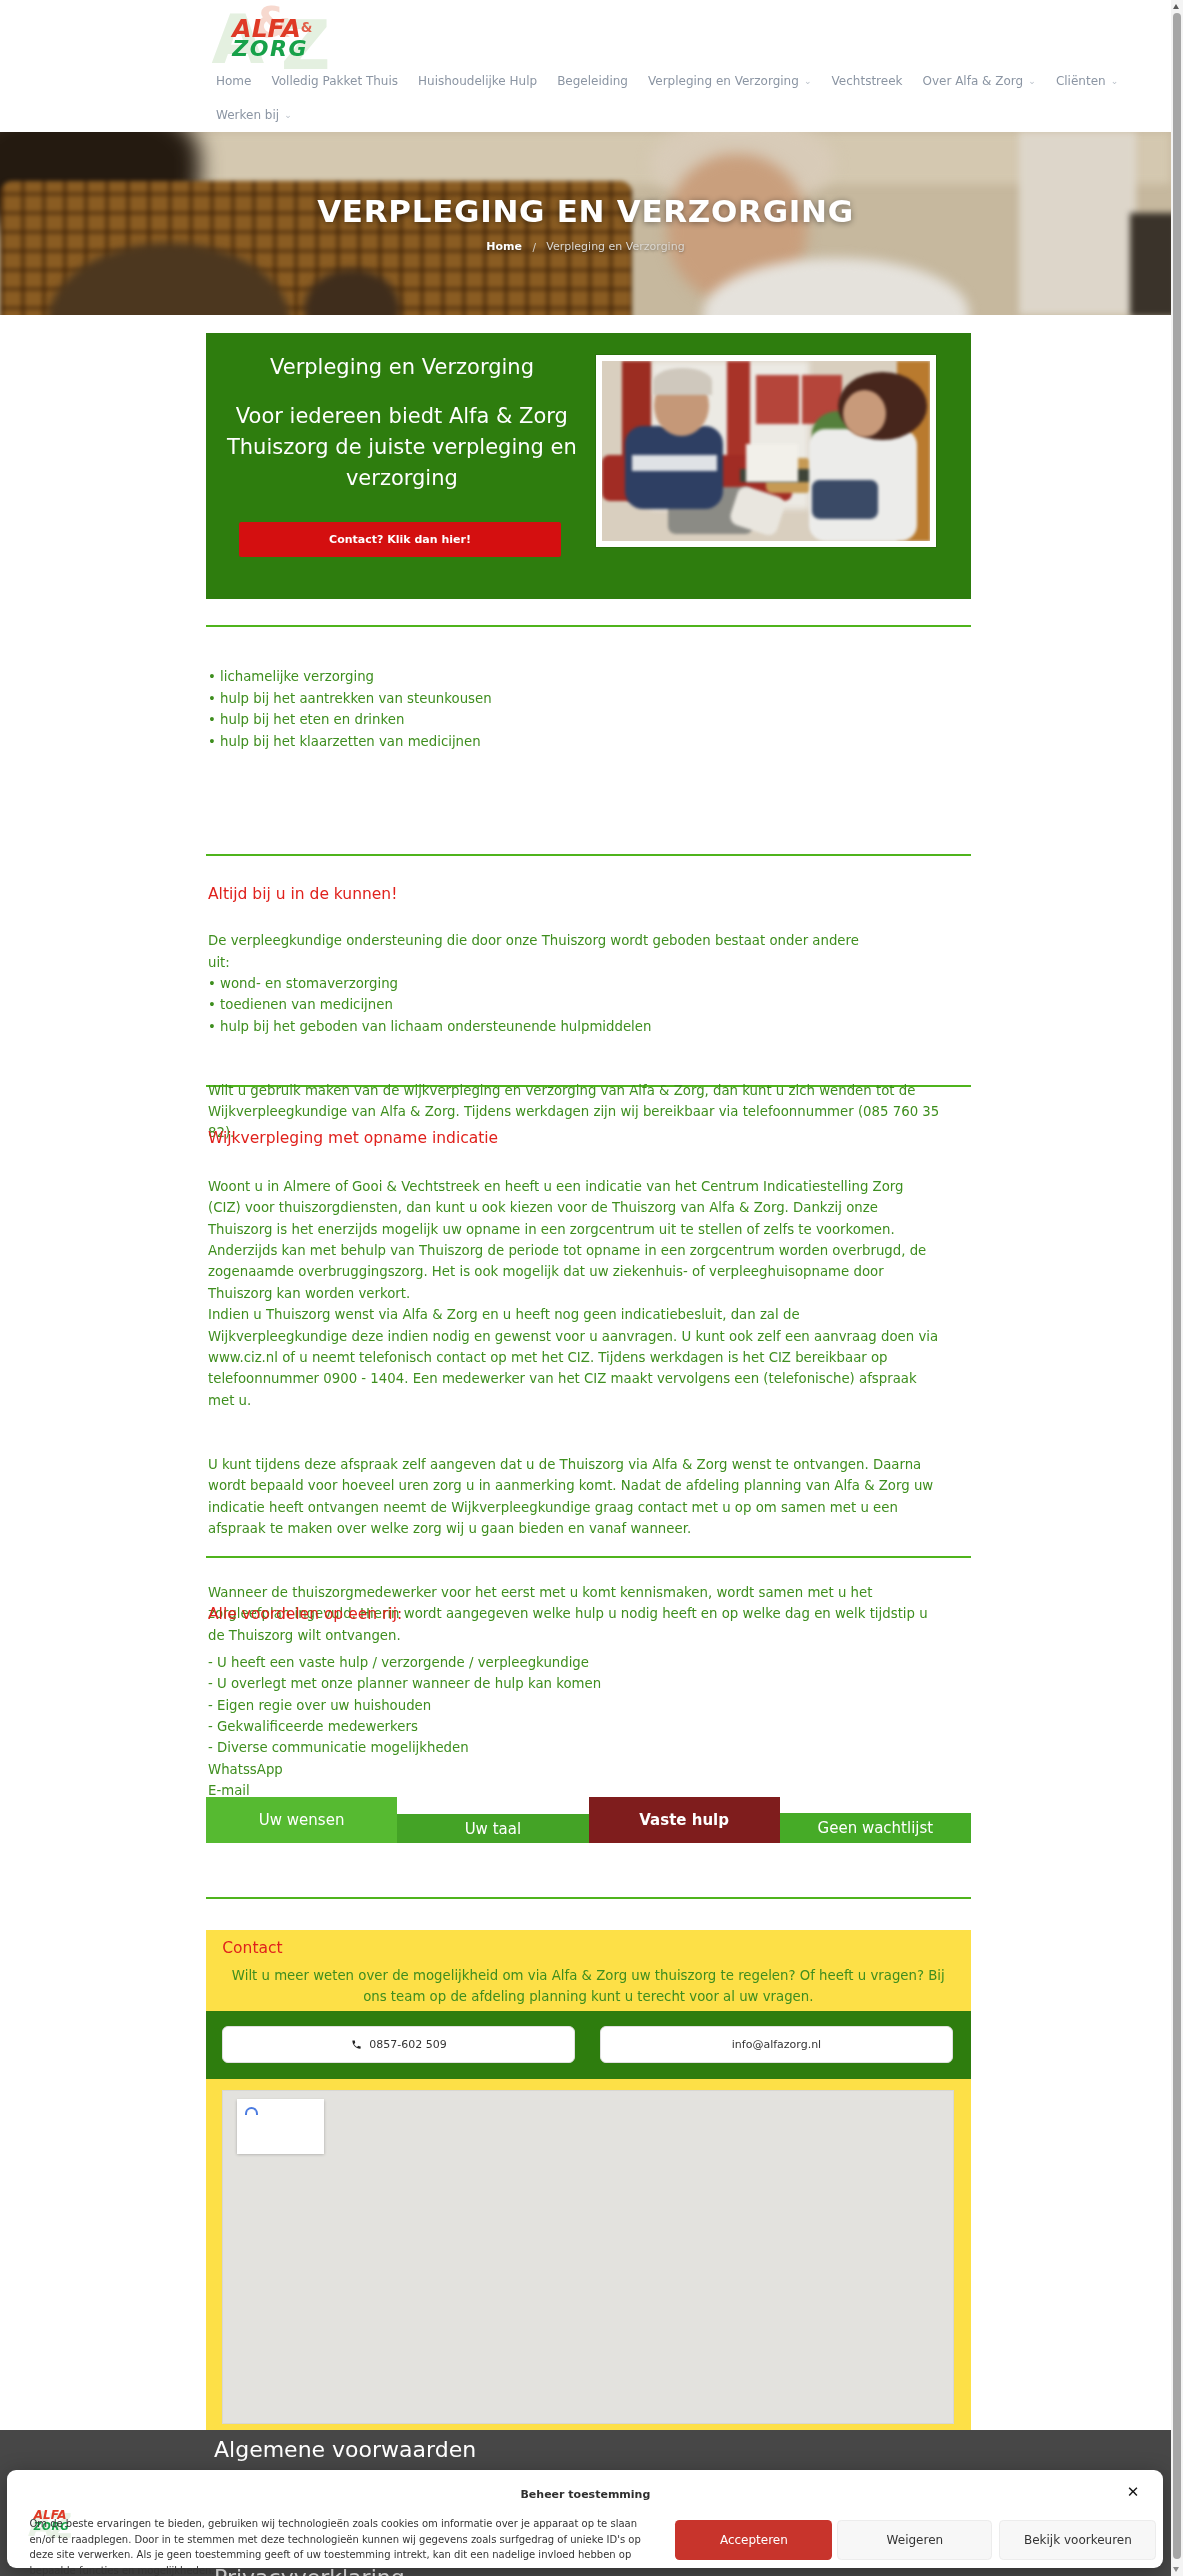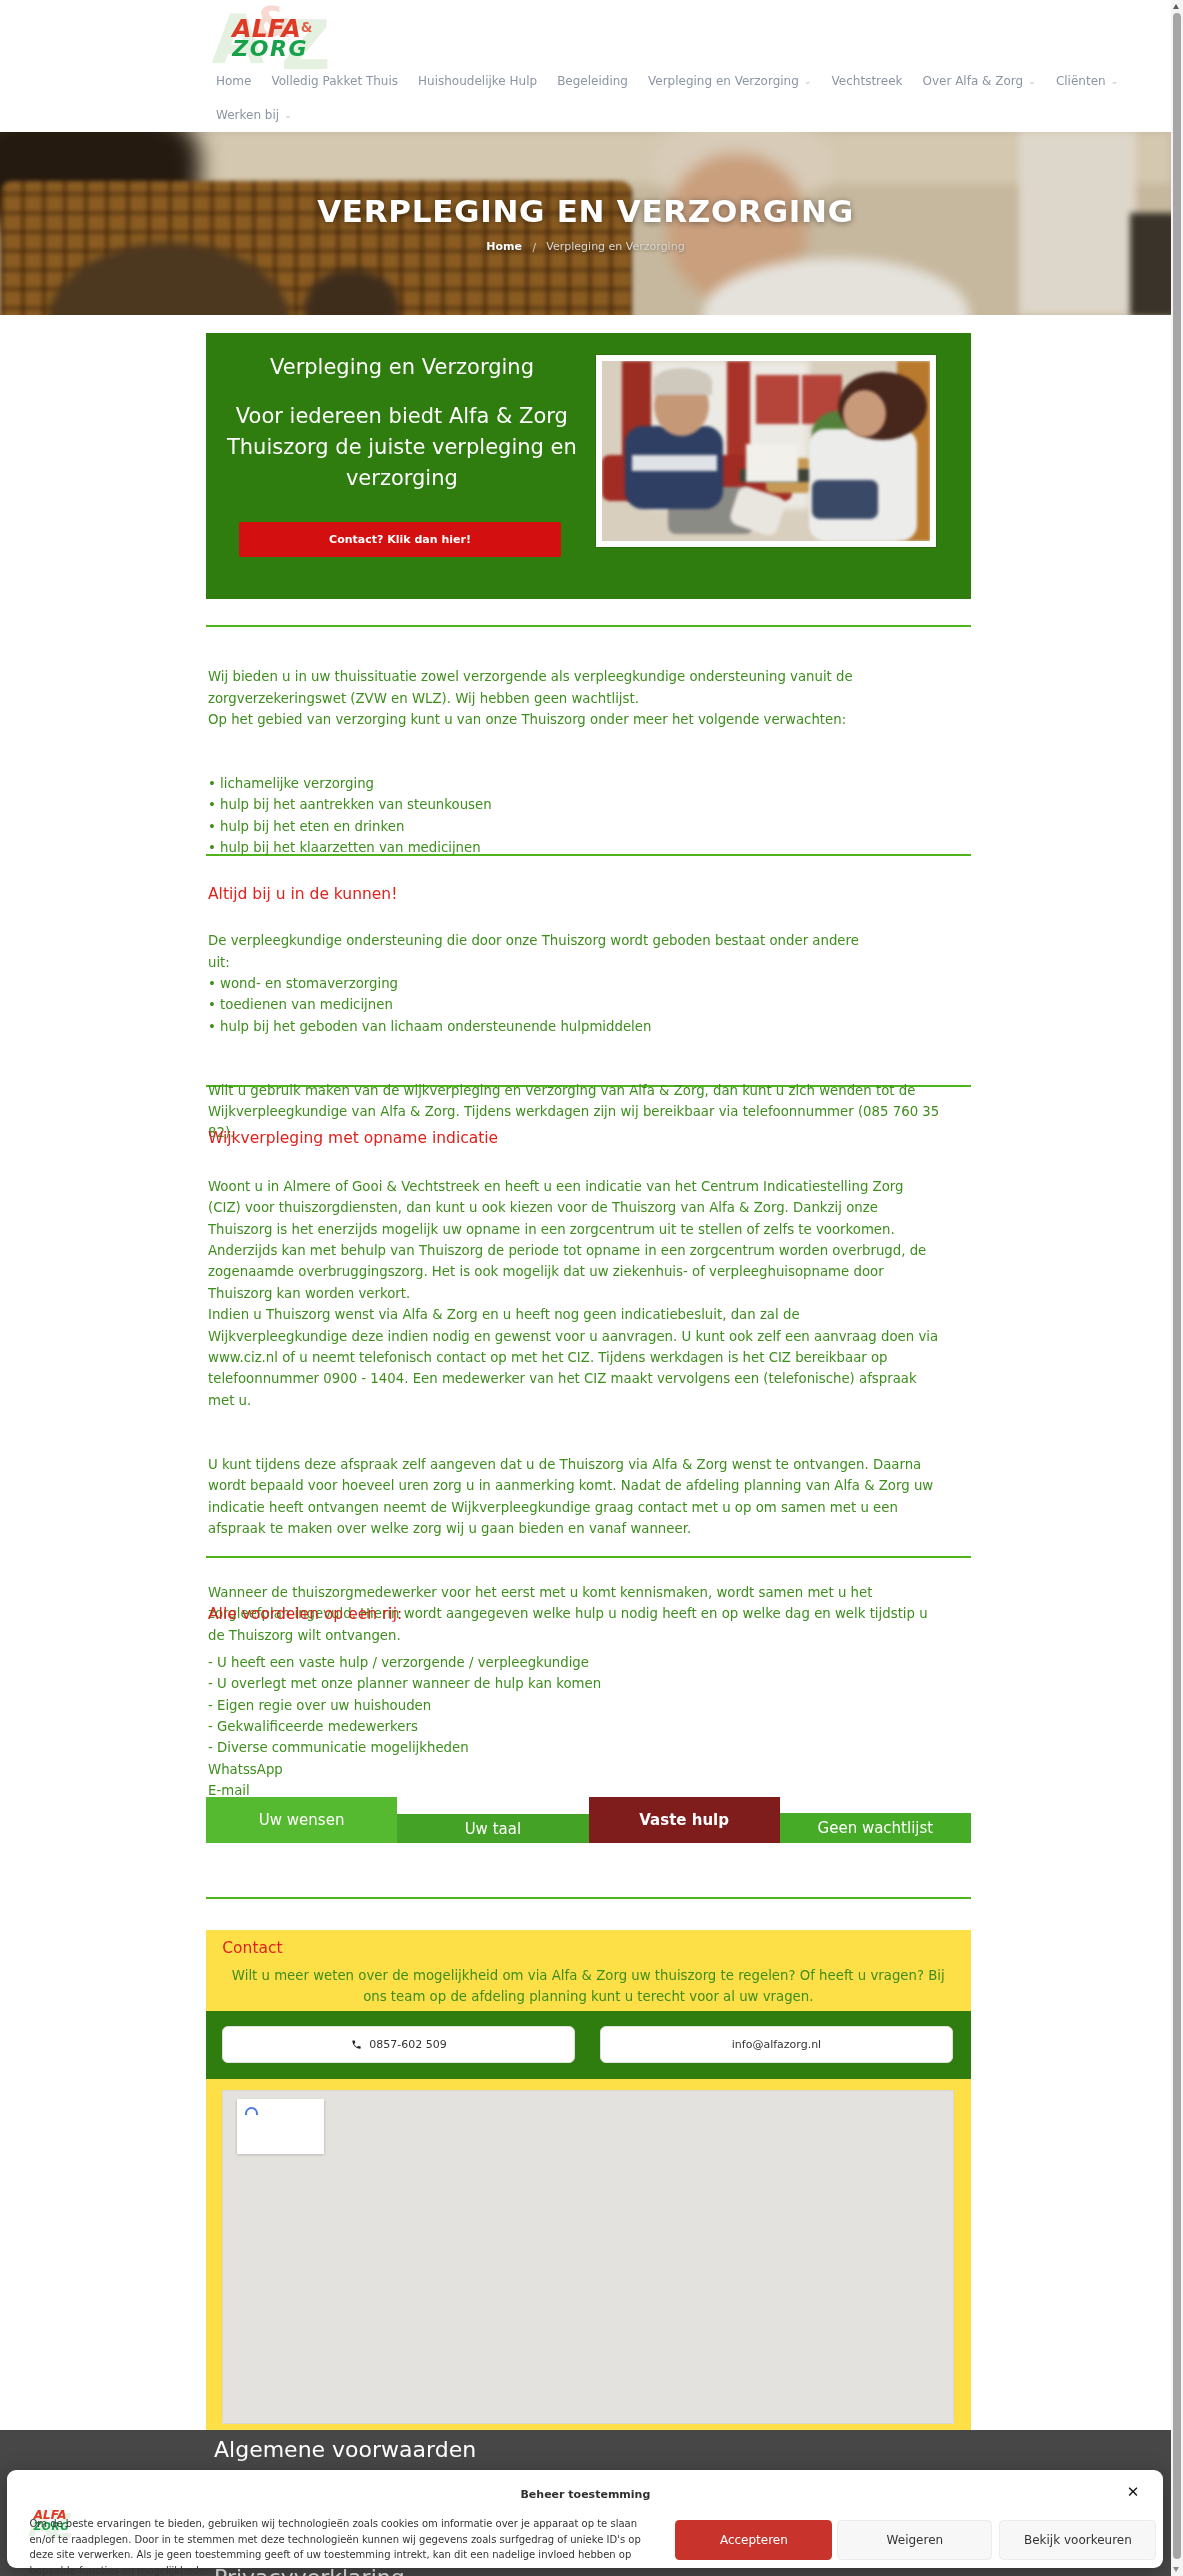--- a/index.html
+++ b/index.html
@@ -220,22 +220,20 @@
     </div>
   </div>
 
   <div class="abs divider" style="top:625px"></div>
   <div class="abs divider" style="top:854px"></div>
   <div class="abs divider" style="top:1085px"></div>
   <div class="abs divider" style="top:1556px"></div>
   <div class="abs divider" style="top:1897px"></div>
 
   <div class="abs tx" style="top:645px">
-    <p>Wij bieden u in uw thuissituatie zowel verzorgende als verpleegkundige ondersteuning vanuit de zorgverzekeringswet (ZVW en WLZ). Wij hebben geen wachtlijst.
-Op het gebied van verzorging kunt u van onze Thuiszorg onder meer het volgende verwachten:</p>
     <p>• lichamelijke verzorging
 • hulp bij het aantrekken van steunkousen
 • hulp bij het eten en drinken
 • hulp bij het klaarzetten van medicijnen</p>
   </div>
 
   <div class="abs tx" style="top:864px">
     <div class="sec-heading">Altijd bij u in de kunnen!</div>
     <p style="margin-top:4.4px">De verpleegkundige ondersteuning die door onze Thuiszorg wordt geboden bestaat onder andere
 uit:

